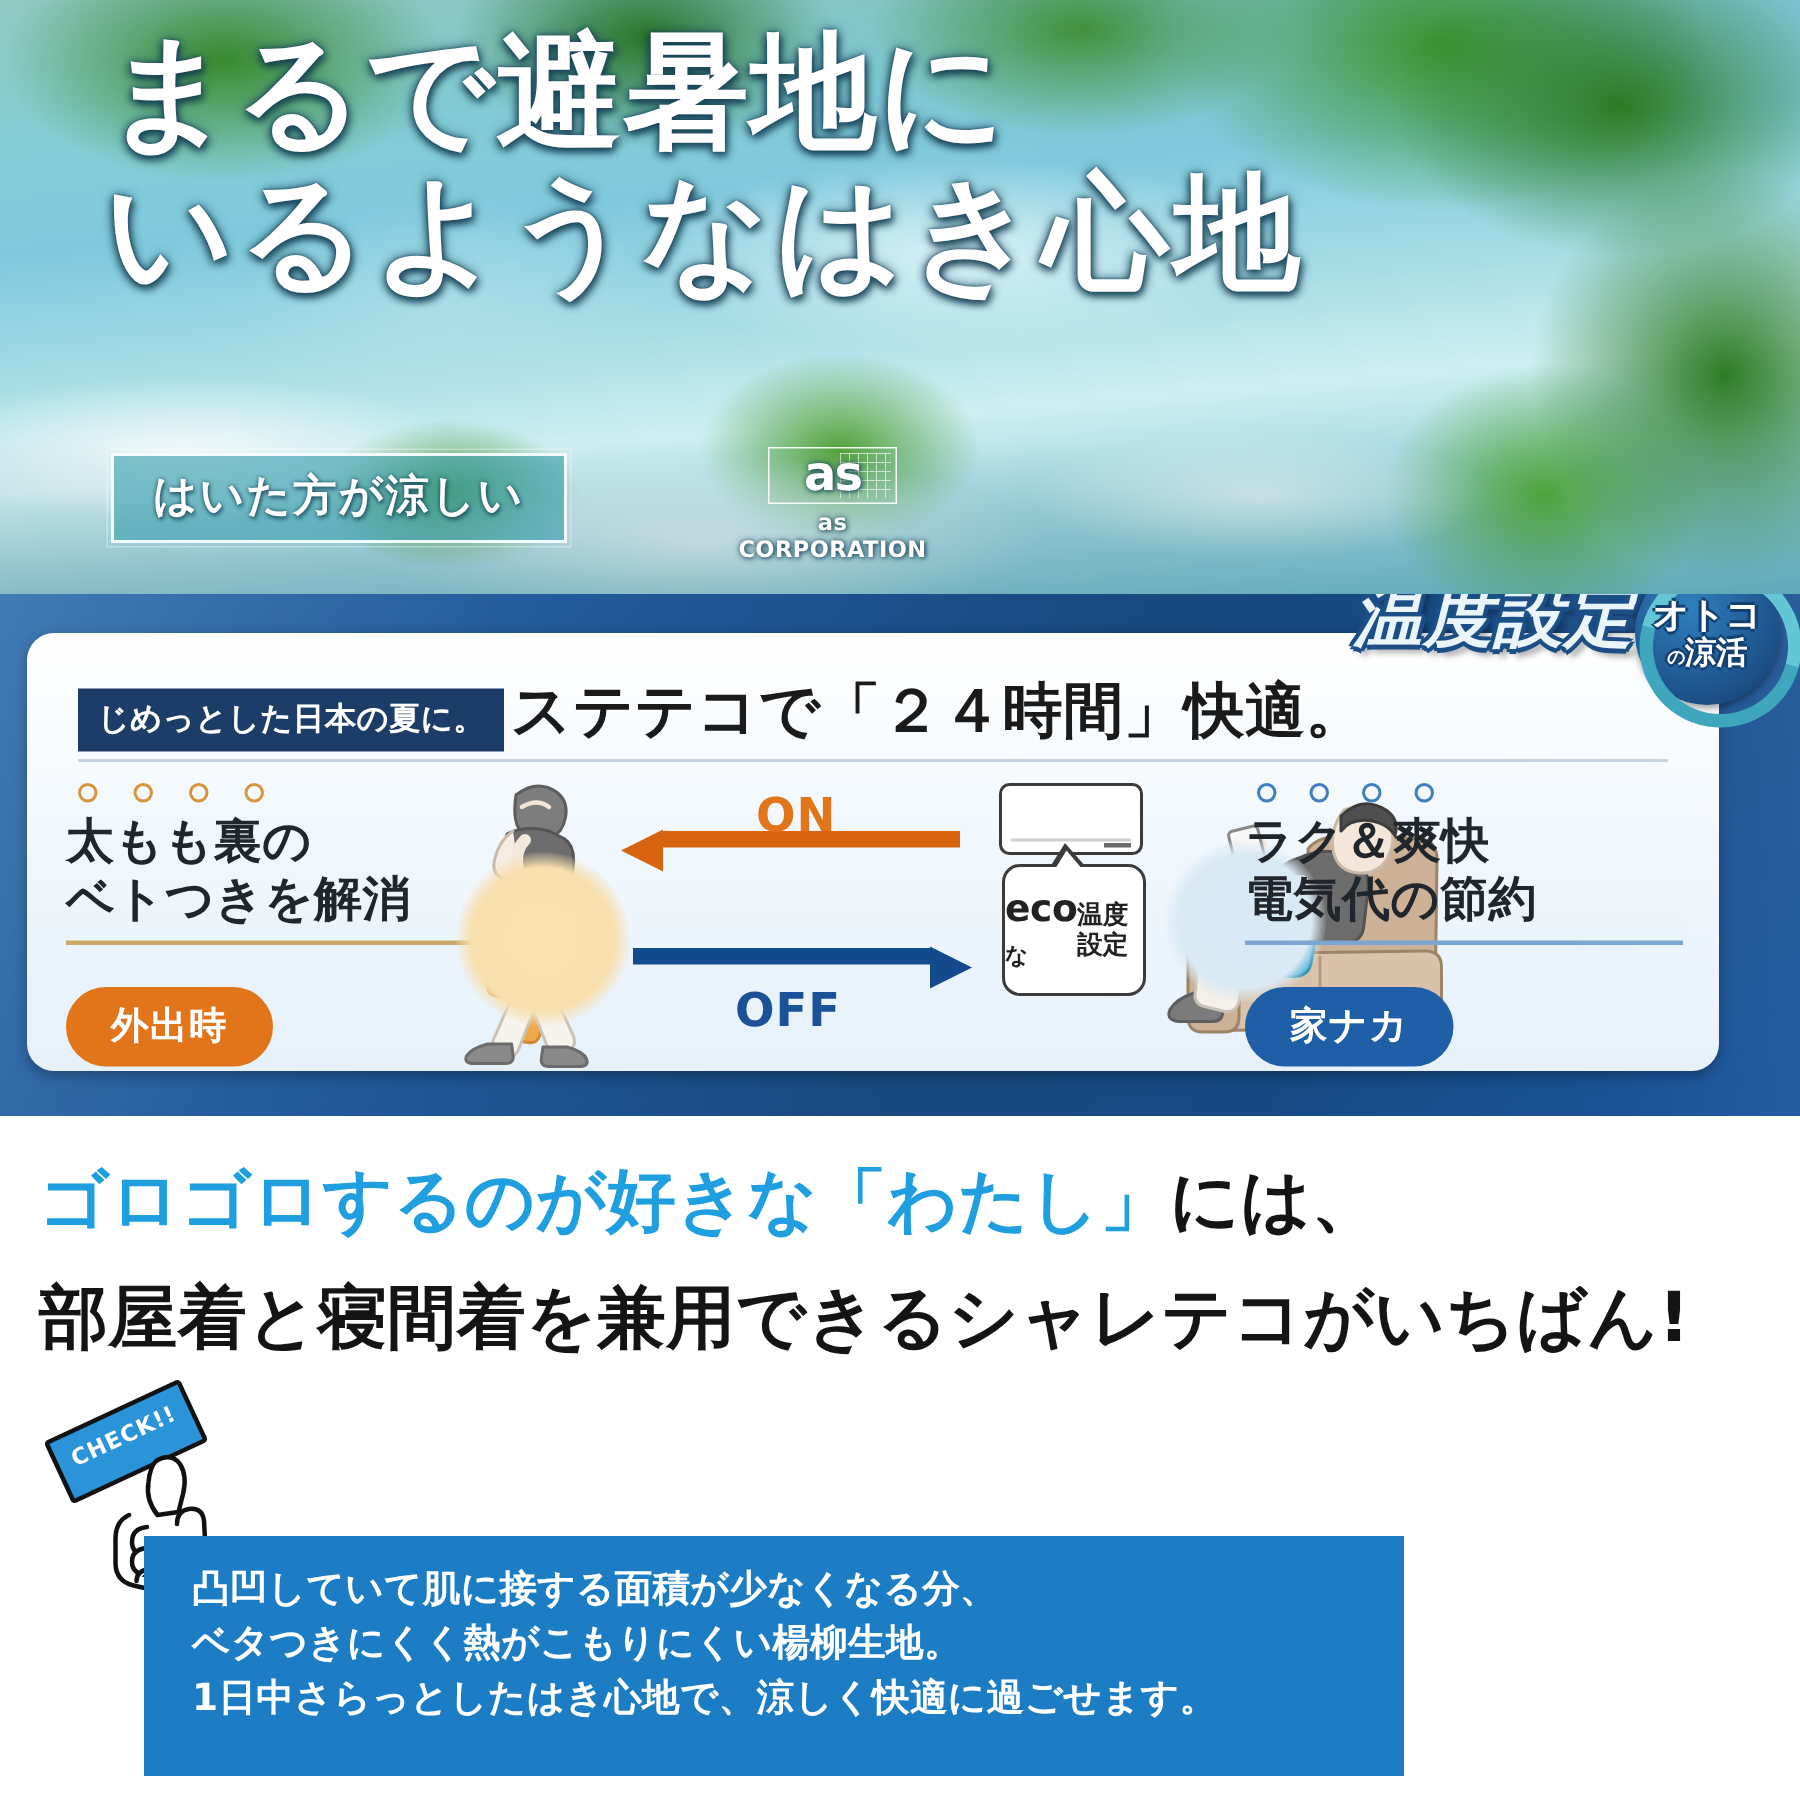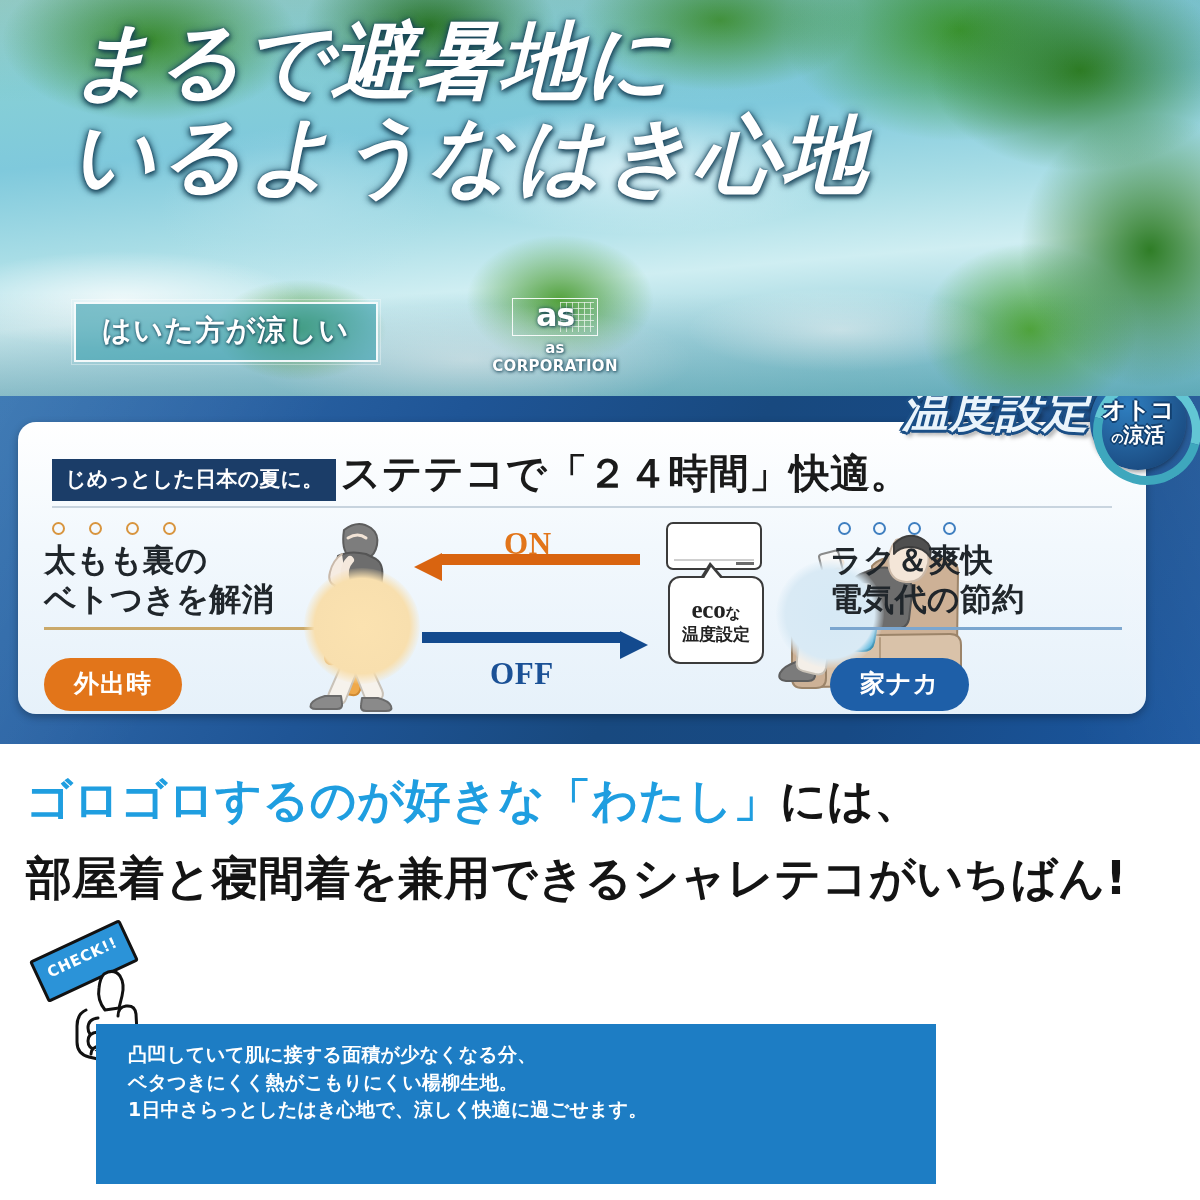--- a/index.html
+++ b/index.html
@@ -36,21 +36,21 @@
       
       linear-gradient(175deg,#9fd8cf 0%,#86cfd6 18%,#7fc9dc 34%,#a8dde6 52%,#cfeef2 66%,#9fd4de 80%,#6fc0cc 100%);
   }
   .hero-vignette{position:absolute;inset:0;
     background:linear-gradient(to bottom, rgba(20,70,90,.10), rgba(20,70,90,0) 26%, rgba(20,70,90,0) 74%, rgba(20,70,90,.18));}
 
   .hero-title{position:absolute;left:70px;top:14px;width:1100px;
     color:#ffffff;font-weight:bold;letter-spacing:.01em;line-height:1.12;
     font-size:84px;
     text-shadow:0 0 2px rgba(25,70,95,.95),0 0 8px rgba(25,70,95,.8),
-                2px 3px 5px rgba(12,50,70,.65),-2px 2px 5px rgba(12,50,70,.45);font-style:italic;}
+                2px 3px 5px rgba(12,50,70,.65),-2px 2px 5px rgba(12,50,70,.45);}
   .hero-title .l2{display:block;letter-spacing:.04em;}
 
   .hero-tag{position:absolute;left:74px;top:302px;
     padding:7px 26px 9px 26px;
     background:rgba(60,160,175,.62);
     border:2px solid rgba(255,255,255,.92);
     outline:1px solid rgba(255,255,255,.35);
     outline-offset:2px;
     color:#ffffff;font-weight:bold;font-size:29px;letter-spacing:.05em;
     text-shadow:0 0 3px rgba(20,70,90,.9),1px 2px 3px rgba(15,55,75,.6);}
@@ -105,21 +105,21 @@
   .badge-circ .btxt .t1{font-size:24px;letter-spacing:-.02em;}
   .badge-circ .btxt .t2{font-size:21px;letter-spacing:-.02em;}
   .badge-circ .btxt .sup{font-size:12px;}
 
   .card-head{position:absolute;left:34px;top:24px;right:30px;display:flex;align-items:flex-end;gap:4px;}
   .chip{background:#1b3d68;color:#ffffff;font-weight:bold;font-size:21px;
     padding:6px 13px 8px 13px;letter-spacing:.01em;white-space:nowrap;}
   .headline{color:#1a1a1a;font-weight:bold;font-size:40px;letter-spacing:.01em;white-space:nowrap;}
   .hr{position:absolute;left:34px;top:84px;width:1060px;height:2px;background:#c7d3de;}
 
-  .cols{position:absolute;left:0;top:96px;width:1029px;height:190px;font-family:Liberation Serif, serif;}
+  .cols{position:absolute;left:0;top:96px;width:1029px;height:190px;}
 
   .col{position:absolute;top:4px;width:300px;}
   .col.left{left:26px;}
   .col.right{left:812px;}
   .dots{display:flex;gap:24px;margin:0 0 6px 8px;}
   .dots i{display:block;width:9px;height:9px;border-radius:50%;border:2px solid #d8953f;}
   .col.right .dots i{border-color:#3f7fc0;}
   .col.right .dots{gap:22px;}
   .ctxt{color:#20262b;font-weight:bold;font-size:32px;line-height:1.22;letter-spacing:.01em;white-space:nowrap;}
   .cline{margin-top:8px;width:292px;height:3px;background:#caa96a;}
@@ -149,21 +149,21 @@
   
   .sofa-scene{position:absolute;left:742px;top:-4px;width:210px;height:200px;}
   .halo2{position:absolute;left:16px;top:46px;width:108px;height:108px;border-radius:50%;
     background:radial-gradient(circle,#d6e9f5 0%, #d9eaf5 58%, rgba(217,234,245,0) 72%);}
   
   .aircon{position:absolute;left:648px;top:4px;width:92px;height:44px;
     background:#ffffff;border:2.5px solid #3b3b3b;border-radius:7px;}
   .aircon:after{content:"";position:absolute;left:6px;bottom:7px;right:6px;height:2px;background:#cfcfcf;}
   .aircon .vent{position:absolute;right:6px;bottom:3px;width:18px;height:3px;background:#6b6b6b;}
   .eco{position:absolute;left:650px;top:58px;width:92px;height:84px;background:#ffffff;
-    border:2.5px solid #3b3b3b;border-radius:12px;display:flex;flex-direction:column;
+    border:2.5px solid #3b3b3b;border-radius:12px;display:flex;flex-direction:row;
     align-items:center;justify-content:center;line-height:1.12;}
   .eco:before{content:"";position:absolute;left:30px;top:-16px;width:0;height:0;
     border-left:10px solid transparent;border-right:14px solid transparent;border-bottom:16px solid #3b3b3b;}
   .eco:after{content:"";position:absolute;left:33px;top:-11px;width:0;height:0;
     border-left:8px solid transparent;border-right:11px solid transparent;border-bottom:13px solid #ffffff;}
   .eco .e1{font-size:25px;font-weight:bold;color:#222;letter-spacing:-.01em;}
   .eco .e1 small{font-size:15px;}
   .eco .e2{font-size:17px;font-weight:bold;color:#222;margin-top:1px;}
 
   
@@ -175,21 +175,21 @@
     letter-spacing:.005em;white-space:nowrap;}
 
   .checktag{position:absolute;left:32px;top:190px;width:130px;height:135px;}
   .tagplate{position:absolute;left:2px;top:4px;width:94px;height:40px;background:#2b93d8;
     border:3px solid #121212;transform:rotate(-25deg);border-radius:3px;}
   .tagplate span{position:absolute;left:0;right:0;top:7px;text-align:center;color:#ffffff;
     font-weight:bold;font-size:15px;letter-spacing:.05em;}
   .hand{position:absolute;left:42px;top:32px;width:74px;height:96px;}
 
   .notebox{position:absolute;left:96px;top:280px;width:840px;height:160px;background:#1d7dc4;}
-  .notebox p{margin:0;color:#ffffff;font-weight:bold;font-size:19px;line-height:1.45;letter-spacing:.01em;}
+  .notebox p{margin:0;color:#ffffff;font-weight:bold;font-size:25px;line-height:1.45;letter-spacing:.01em;}
   .notebox .inner{padding:17px 0 0 32px;}
 </style>
 </head>
 <body>
 
 <div class="page">
 
   <div class="hero">
     <div class="hero-photo"></div>
     <div class="hero-vignette"></div>

